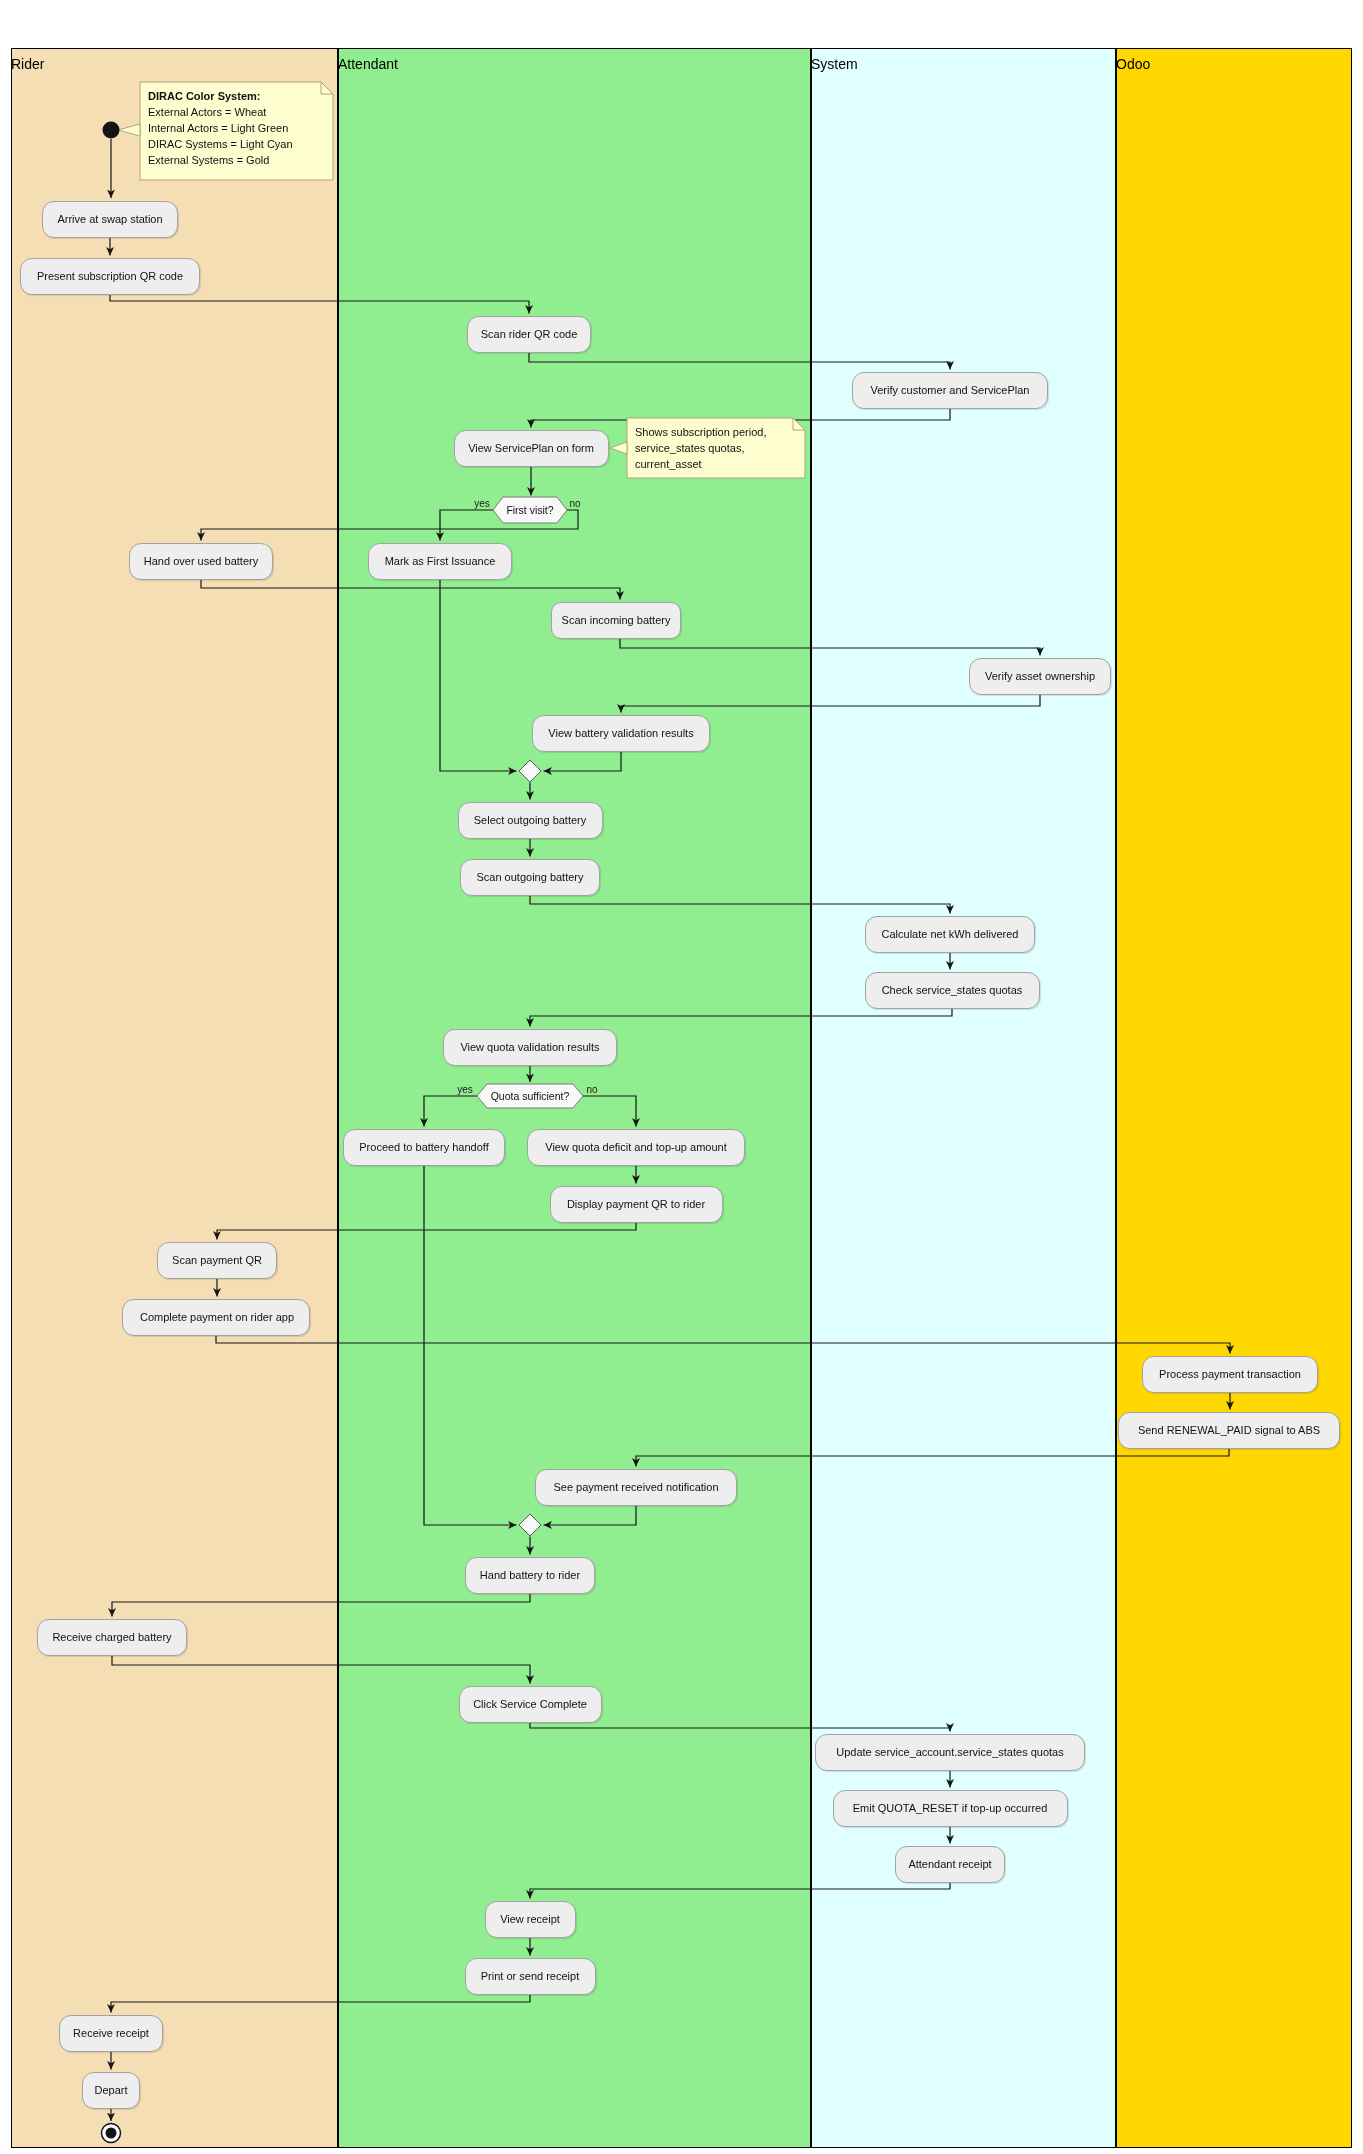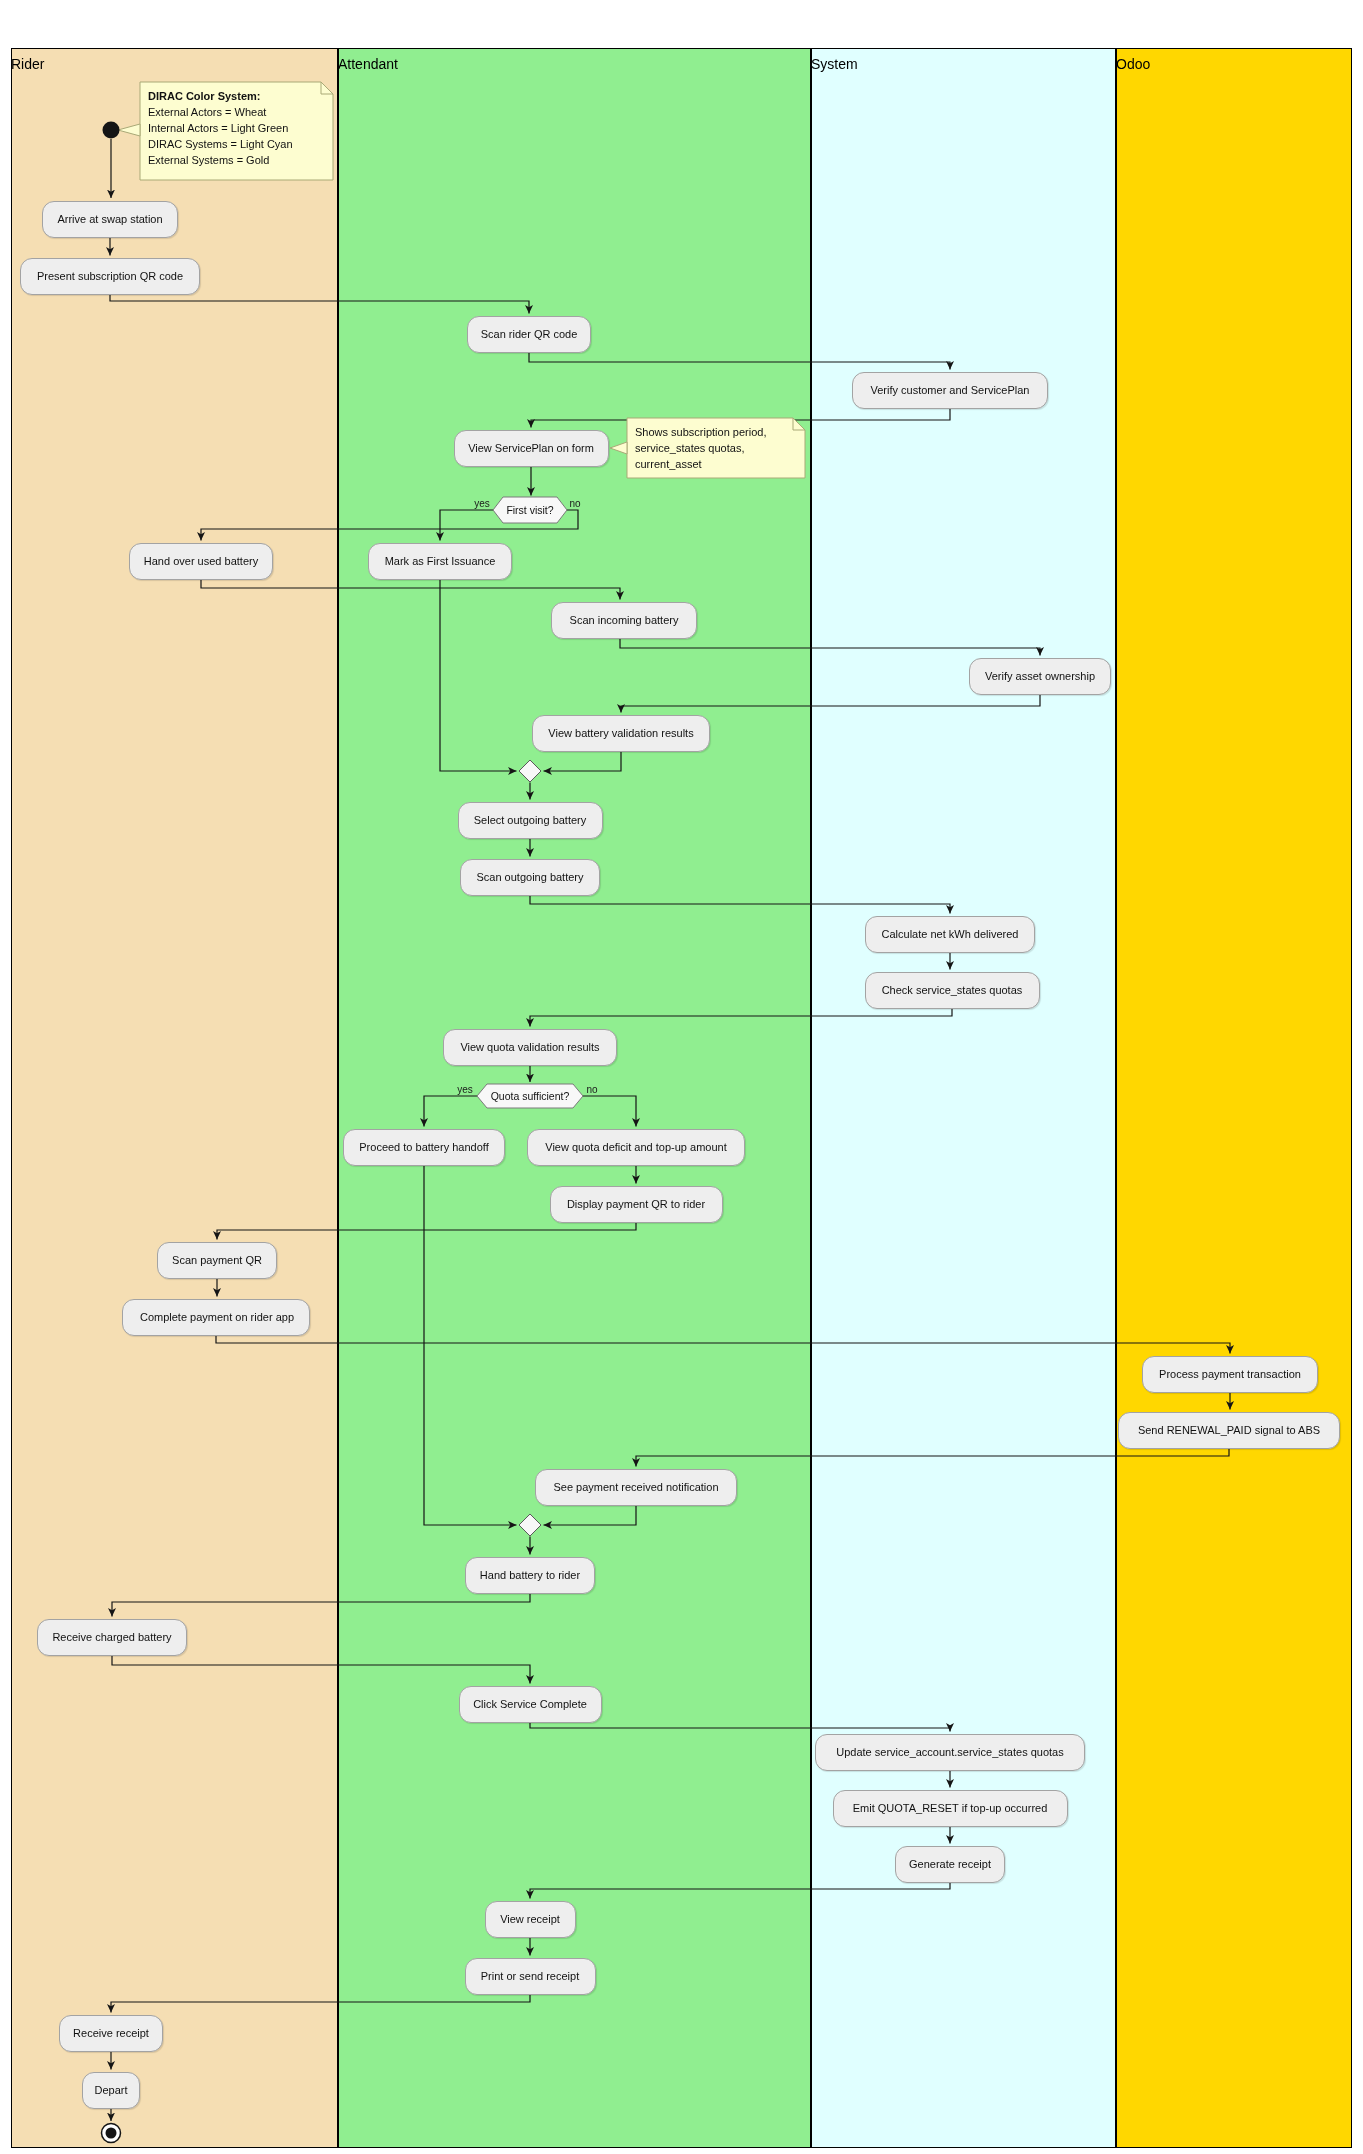--- a/index.html
+++ b/index.html
@@ -118,21 +118,21 @@
         <div>current_asset</div>
       </div>
       <div class="activity" style="left: 42px; top: 200.5px; width: 136px; height: 37px;">Arrive at swap station</div>
       <div class="activity" style="left: 20px; top: 257.5px; width: 180px; height: 37px;">Present subscription QR code</div>
       <div class="activity" style="left: 467px; top: 315.5px; width: 124px; height: 37px;">Scan rider QR code</div>
       <div class="activity" style="left: 852px; top: 371.5px; width: 196px; height: 37px;">Verify customer and ServicePlan</div>
       <div class="activity" style="left: 453.5px; top: 429.5px; width: 155px; height: 37px;">View ServicePlan on form</div>
       <div class="decision-label" style="left: 530px; top: 510px;">First visit?</div>
       <div class="activity" style="left: 129px; top: 542.5px; width: 144px; height: 37px;">Hand over used battery</div>
       <div class="activity" style="left: 368px; top: 542.5px; width: 144px; height: 37px;">Mark as First Issuance</div>
-      <div class="activity" style="left: 551px; top: 601.5px; width: 146px; height: 37px;">Scan incoming battery</div>
+      <div class="activity" style="left: 551px; top: 601.5px; width: 130px; height: 37px; border-radius: 10px;">Scan incoming battery</div>
       <div class="activity" style="left: 969px; top: 657.5px; width: 142px; height: 37px;">Verify asset ownership</div>
       <div class="activity" style="left: 532px; top: 714.5px; width: 178px; height: 37px;">View battery validation results</div>
       <div class="activity" style="left: 457.5px; top: 801.5px; width: 145px; height: 37px;">Select outgoing battery</div>
       <div class="activity" style="left: 460px; top: 858.5px; width: 140px; height: 37px;">Scan outgoing battery</div>
       <div class="activity" style="left: 865px; top: 915.5px; width: 170px; height: 37px;">Calculate net kWh delivered</div>
       <div class="activity" style="left: 864.5px; top: 971.5px; width: 175px; height: 37px;">Check service_states quotas</div>
       <div class="activity" style="left: 443px; top: 1028.5px; width: 174px; height: 37px;">View quota validation results</div>
       <div class="decision-label" style="left: 530px; top: 1096px;">Quota sufficient?</div>
       <div class="activity" style="left: 343px; top: 1128.5px; width: 162px; height: 37px;">Proceed to battery handoff</div>
       <div class="activity" style="left: 527px; top: 1128.5px; width: 218px; height: 37px;">View quota deficit and top-up amount</div>
@@ -140,19 +140,19 @@
       <div class="activity" style="left: 157px; top: 1241.5px; width: 120px; height: 37px;">Scan payment QR</div>
       <div class="activity" style="left: 122px; top: 1298.5px; width: 188px; height: 37px; padding-left: 8px;">Complete payment on rider app</div>
       <div class="activity" style="left: 1142px; top: 1355.5px; width: 176px; height: 37px;">Process payment transaction</div>
       <div class="activity" style="left: 1118px; top: 1411.5px; width: 222px; height: 37px;">Send RENEWAL_PAID signal to ABS</div>
       <div class="activity" style="left: 535px; top: 1468.5px; width: 202px; height: 37px;">See payment received notification</div>
       <div class="activity" style="left: 465px; top: 1556.5px; width: 130px; height: 37px;">Hand battery to rider</div>
       <div class="activity" style="left: 37px; top: 1618.5px; width: 150px; height: 37px;">Receive charged battery</div>
       <div class="activity" style="left: 458.5px; top: 1685.5px; width: 143px; height: 37px;">Click Service Complete</div>
       <div class="activity" style="left: 815px; top: 1733.5px; width: 270px; height: 37px;">Update service_account.service_states quotas</div>
       <div class="activity" style="left: 832.5px; top: 1789.5px; width: 235px; height: 37px;">Emit QUOTA_RESET if top-up occurred</div>
-      <div class="activity" style="left: 895px; top: 1845.5px; width: 110px; height: 37px;">Generate receipt</div>
+      <div class="activity" style="left: 895px; top: 1845.5px; width: 110px; height: 37px;">Attendant receipt</div>
       <div class="activity" style="left: 484.5px; top: 1900.5px; width: 91px; height: 37px;">View receipt</div>
       <div class="activity" style="left: 464.5px; top: 1957.5px; width: 131px; height: 37px;">Print or send receipt</div>
       <div class="activity" style="left: 59px; top: 2014.5px; width: 104px; height: 37px;">Receive receipt</div>
       <div class="activity" style="left: 82px; top: 2071.5px; width: 58px; height: 37px;">Depart</div>
     </div>
 </div>
 
 </body></html>

